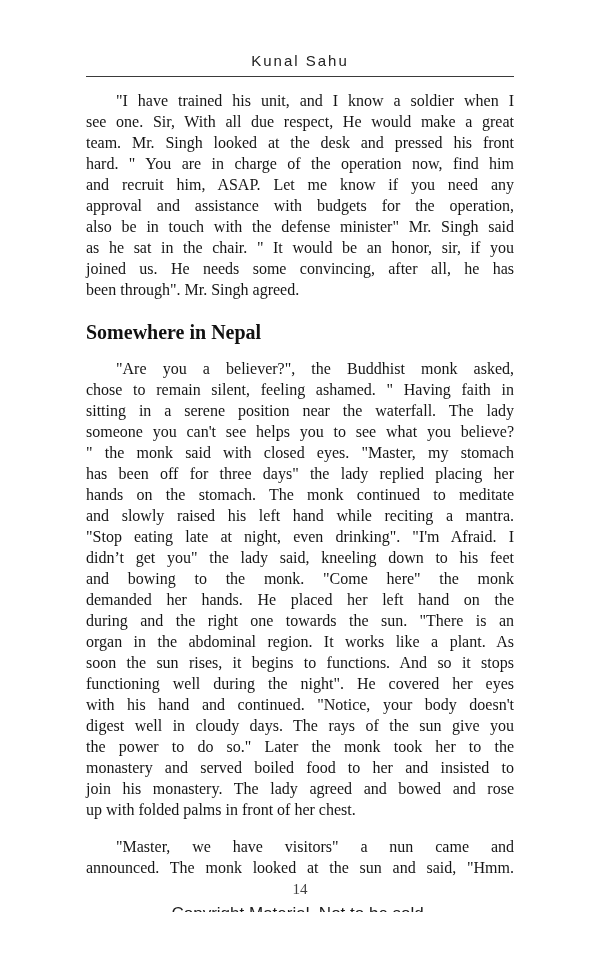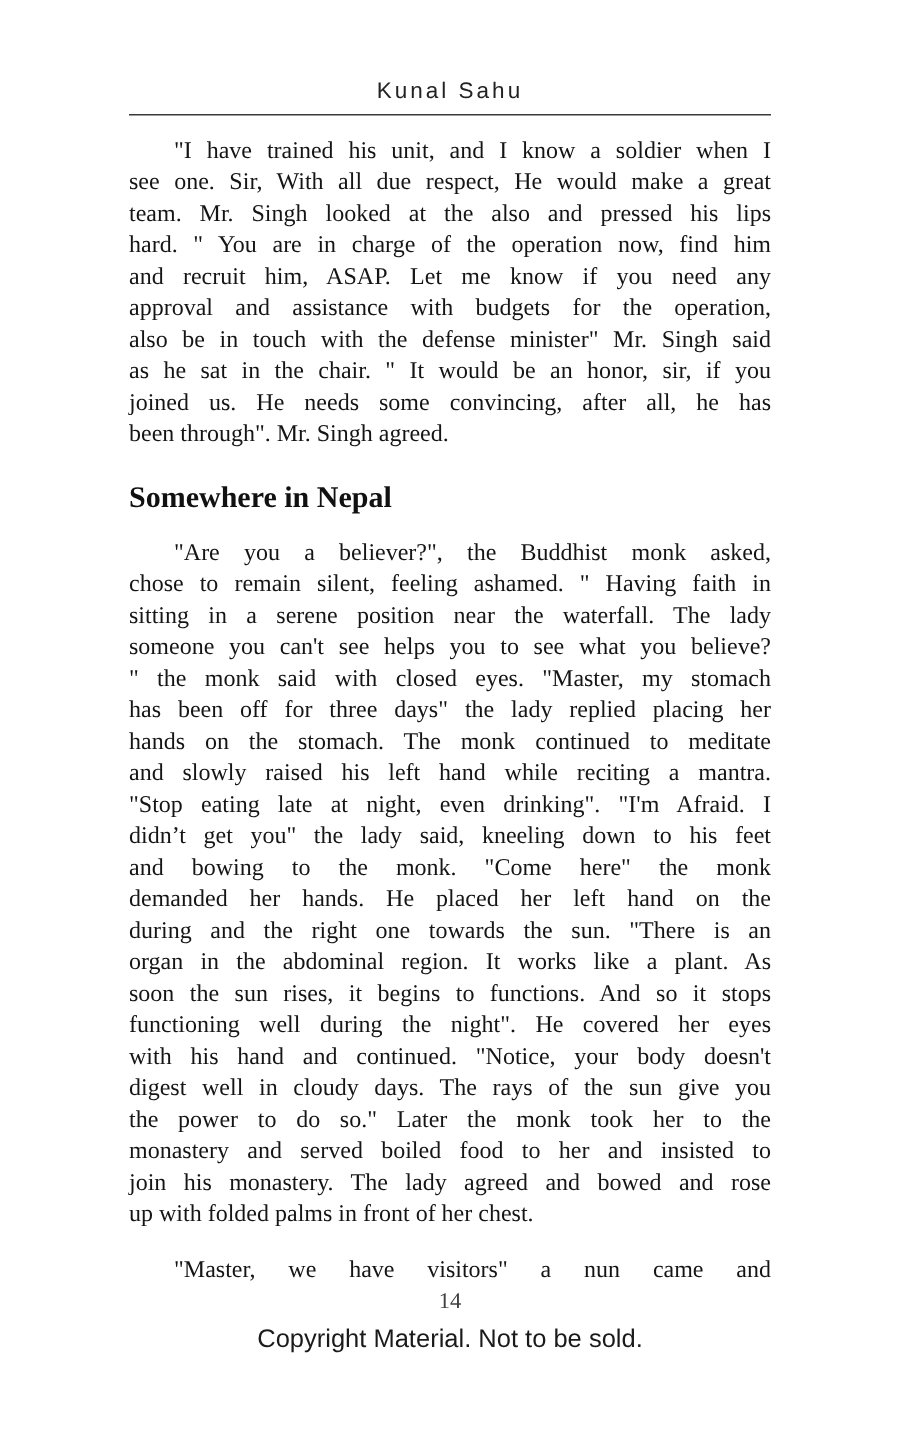--- a/index.html
+++ b/index.html
@@ -86,21 +86,21 @@
 <div class="page">
   <div class="running-header">
     <span>Kunal Sahu</span>
   </div>
   <hr class="header-rule">
 
   <div class="content">
     <div class="para">
         <div class="line">"I have trained his unit, and I know a soldier when I</div>
         <div class="line">see one. Sir, With all due respect, He would make a great</div>
-        <div class="line">team. Mr. Singh looked at the also and pressed his lips</div>
+        <div class="line">team. Mr. Singh looked at the desk and pressed his front</div>
         <div class="line">hard. " You are in charge of the operation now, find him</div>
         <div class="line">and recruit him, ASAP. Let me know if you need any</div>
         <div class="line">approval and assistance with budgets for the operation,</div>
         <div class="line">also be in touch with the defense minister" Mr. Singh said</div>
         <div class="line">as he sat in the chair. " It would be an honor, sir, if you</div>
         <div class="line">joined us. He needs some convincing, after all, he has</div>
         <div class="line">been through". Mr. Singh agreed.</div>
       </div>
 
     <h2 class="section-heading">Somewhere in Nepal</h2>
@@ -125,19 +125,20 @@
         <div class="line">with his hand and continued. "Notice, your body doesn't</div>
         <div class="line">digest well in cloudy days. The rays of the sun give you</div>
         <div class="line">the power to do so."  Later the monk took her to the</div>
         <div class="line">monastery and served boiled food to her and insisted to</div>
         <div class="line">join his monastery. The lady agreed and bowed and rose</div>
         <div class="line">up with folded palms in front of her chest.</div>
       </div>
 
     <div class="para continues">
         <div class="line">"Master, we have visitors" a nun came and</div>
+        <div class="line">announced. The monk looked at the sun and said, "Hmm.</div>
       </div>
   </div>
 
   <div class="page-number">14</div>
 
   <div class="footer-notice">Copyright Material. Not to be sold.</div>
 </div>
 
 </body></html>

